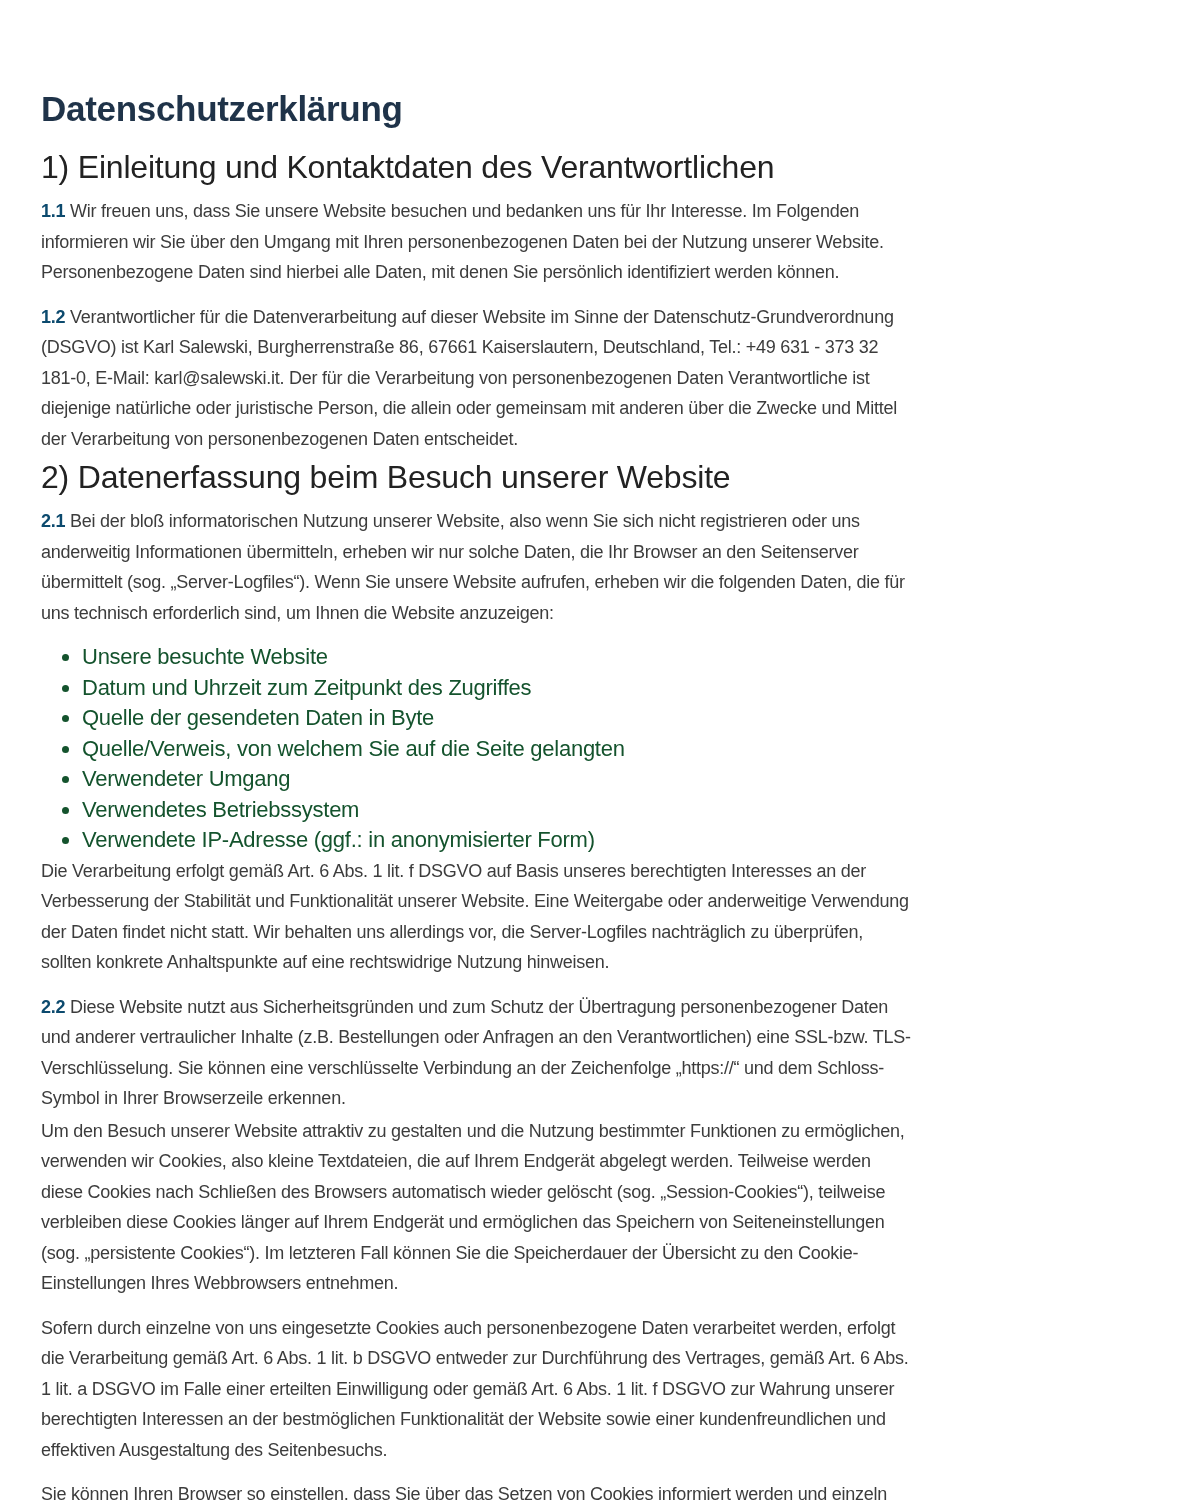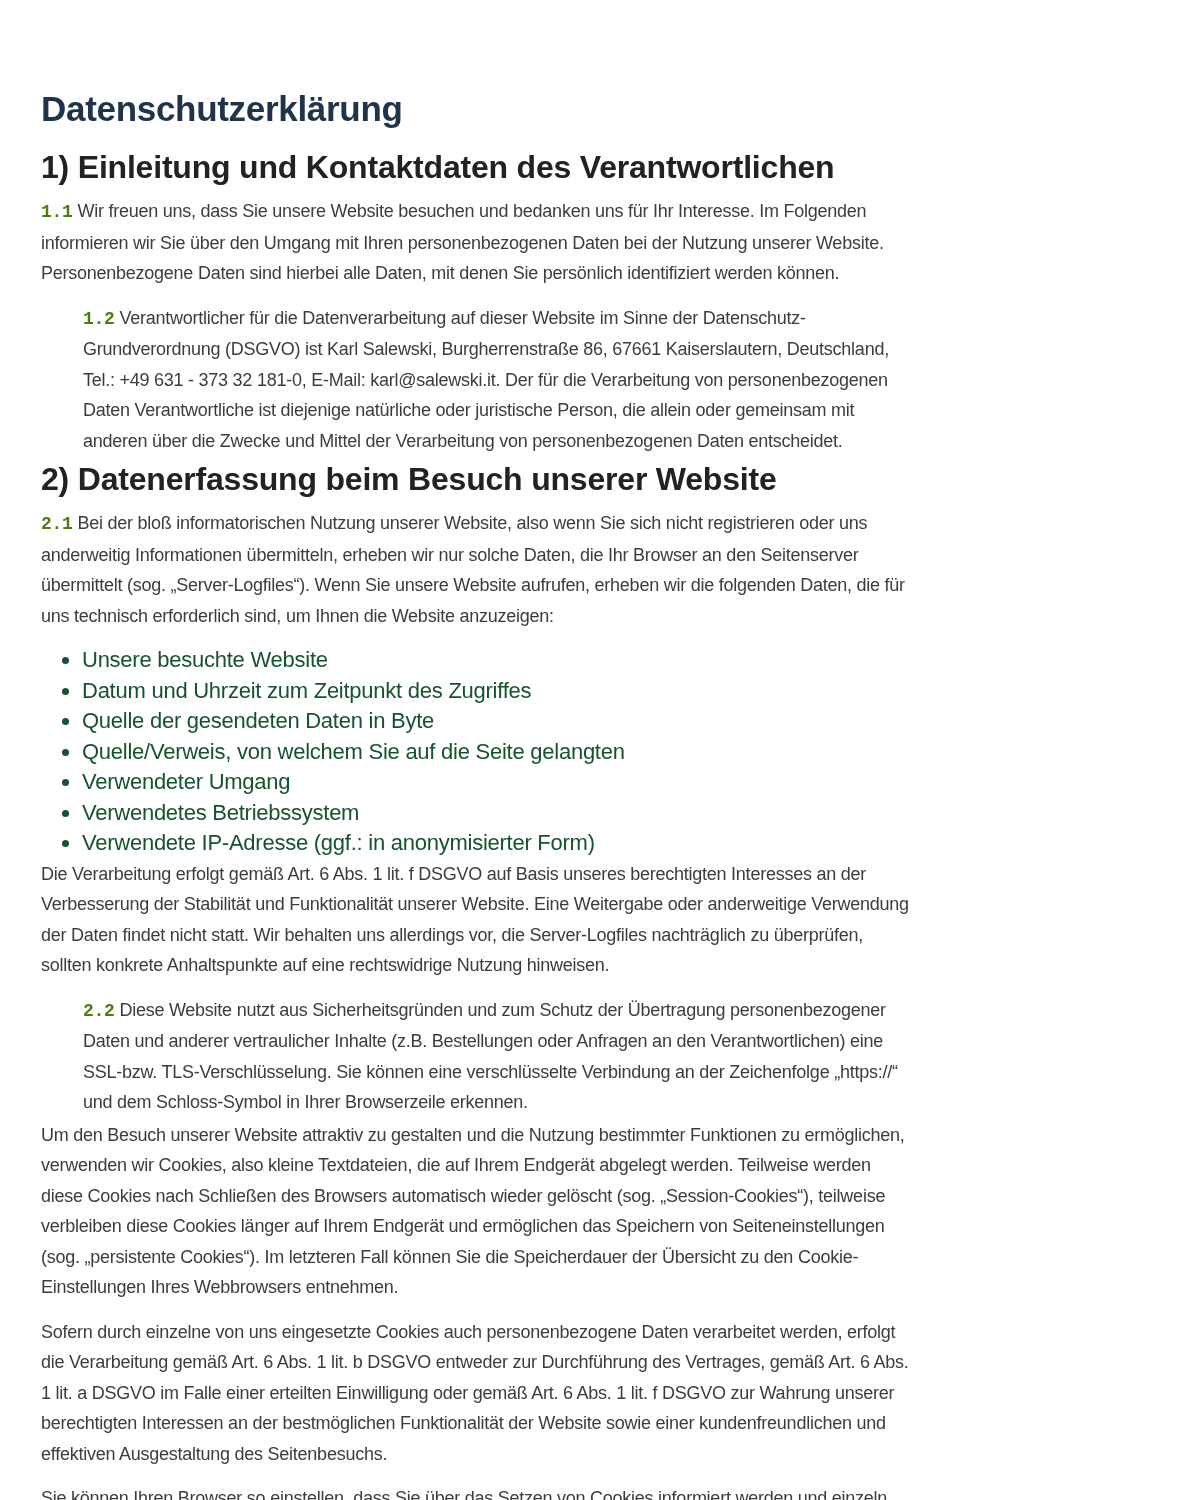--- a/index.html
+++ b/index.html
@@ -20,33 +20,33 @@
     font-size: 35px;
     line-height: 46px;
     font-weight: bold;
     color: #1f3349;
     letter-spacing: -0.3px;
   }
   h2.section {
     margin: 0 0 8px 0;
     font-size: 32px;
     line-height: 42px;
-    font-weight: bold;
+    font-weight: normal;
     color: #222222;
     letter-spacing: -0.2px;
   }
   p.para {
     margin: 0 0 14px 0;
     font-size: 18px;
     line-height: 30.5px;
     color: #3c3c3c;
     letter-spacing: -0.25px;
   }
-  p.para.after-section { margin-bottom: 2px; margin-left: 42px; }
-  .num { font-weight: bold; color: #4d7c0f; font-family: Liberation Mono, monospace; }
+  p.para.after-section { margin-bottom: 2px; }
+  .num { font-weight: bold; color: #0c4a6e; }
   ul.list {
     margin: 0 0 0 0;
     padding: 0 0 0 41px;
     list-style: disc;
     font-size: 22px;
     line-height: 30.5px;
     color: #14532d;
     letter-spacing: -0.25px;
   }
   ul.list li { padding-left: 0; }

